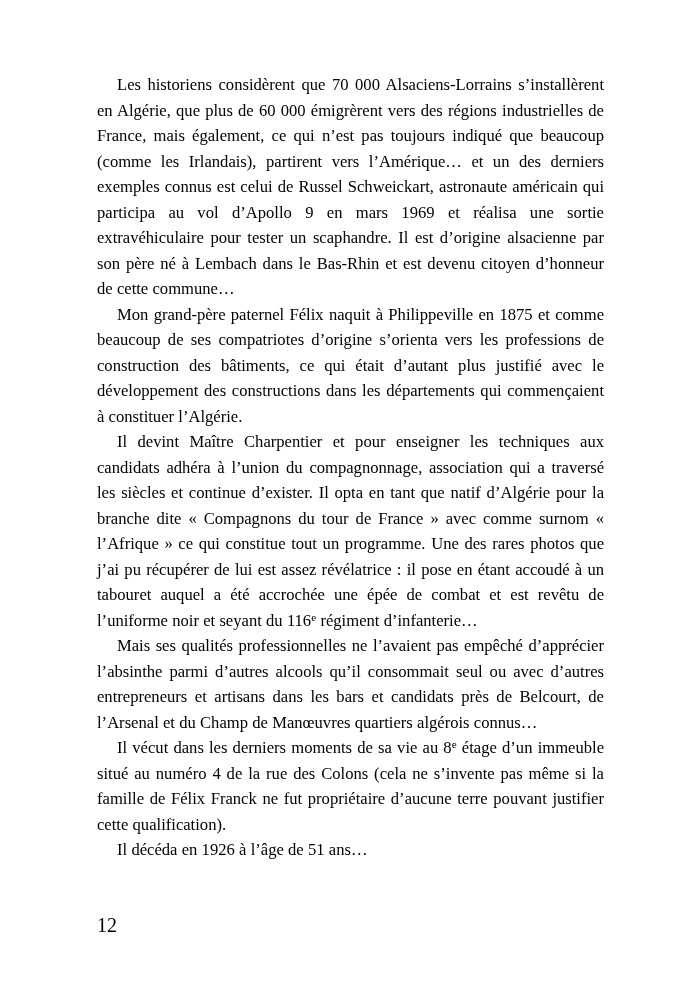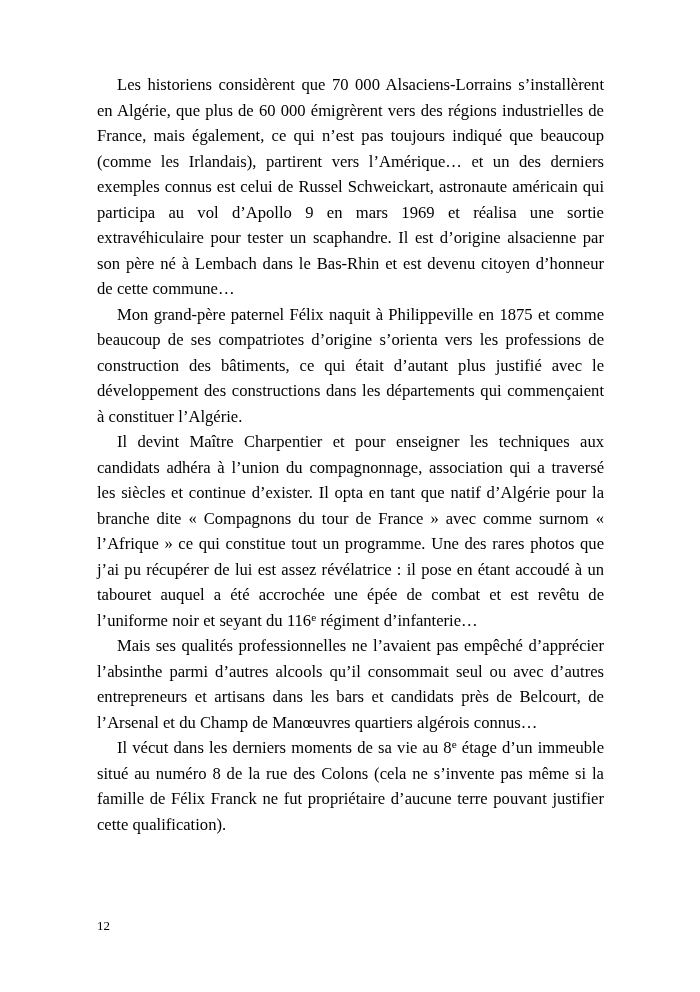--- a/index.html
+++ b/index.html
@@ -49,41 +49,42 @@
   .para sup {
     font-size: 0.68em;
     line-height: 0;
     vertical-align: 0.46em;
   }
 
   #page-number {
     position: absolute;
     left: 97px;
     top: 913px;
-    font-size: 13px;
+    font-size: 20px;
     line-height: 25.5px;
     text-align: left;
     color: #000000;
   }
 </style>
 </head>
 <body>
 
 <div id="page">
 
   <div id="text-block">
 
     <p class="para">Les historiens considèrent que 70 000 Alsaciens-Lorrains s’installèrent en Algérie, que plus de 60 000 émigrèrent vers des régions industrielles de France, mais également, ce qui n’est pas toujours indiqué que beaucoup (comme les Irlandais), partirent vers l’Amérique… et un des derniers exemples connus est celui de Russel Schweickart, astronaute américain qui participa au vol d’Apollo 9 en mars 1969 et réalisa une sortie extravéhiculaire pour tester un scaphandre. Il est d’origine alsacienne par son père né à Lembach dans le Bas-Rhin et est devenu citoyen d’honneur de cette commune…</p>
 
     <p class="para">Mon grand-père paternel Félix naquit à Philippeville en 1875 et comme beaucoup de ses compatriotes d’origine s’orienta vers les professions de construction des bâtiments, ce qui était d’autant plus justifié avec le développement des constructions dans les départements qui commençaient à constituer l’Algérie.</p>
 
     <p class="para"><span>Il devint Maître Charpentier et pour enseigner les techniques aux candidats adhéra à l’union du compagnonnage, association qui a traversé les siècles et continue d’exister. Il opta en tant que natif d’Algérie pour la branche dite « Compagnons du tour de France » avec comme surnom « l’Afrique » ce qui constitue tout un programme. Une des rares photos que j’ai pu récupérer de lui est assez révélatrice : il pose en étant accoudé à un tabouret auquel a été accrochée une épée de combat et est revêtu de l’uniforme noir et seyant du 116</span><sup>e</sup><span> régiment d’infanterie…</span></p>
 
     <p class="para">Mais ses qualités professionnelles ne l’avaient pas empêché d’apprécier l’absinthe parmi d’autres alcools qu’il consommait seul ou avec d’autres entrepreneurs et artisans dans les bars et candidats près de Belcourt, de l’Arsenal et du Champ de Manœuvres quartiers algérois connus…</p>
 
-    <p class="para"><span>Il vécut dans les derniers moments de sa vie au 8</span><sup>e</sup><span> étage d’un immeuble situé au numéro 8 de la rue des Colons (cela ne s’invente pas même si la famille de Félix Franck ne fut propriétaire d’aucune terre pouvant justifier cette qualification).</span></p>
+    <p class="para"><span>Il vécut dans les derniers moments de sa vie au 8</span><sup>e</sup><span> étage d’un immeuble situé au numéro 4 de la rue des Colons (cela ne s’invente pas même si la famille de Félix Franck ne fut propriétaire d’aucune terre pouvant justifier cette qualification).</span></p>
 
+    <p class="para">Il décéda en 1926 à l’âge de 51 ans…</p>
 
   </div>
 
   <div id="page-number">12</div>
 
 </div>
 
 </body></html>

